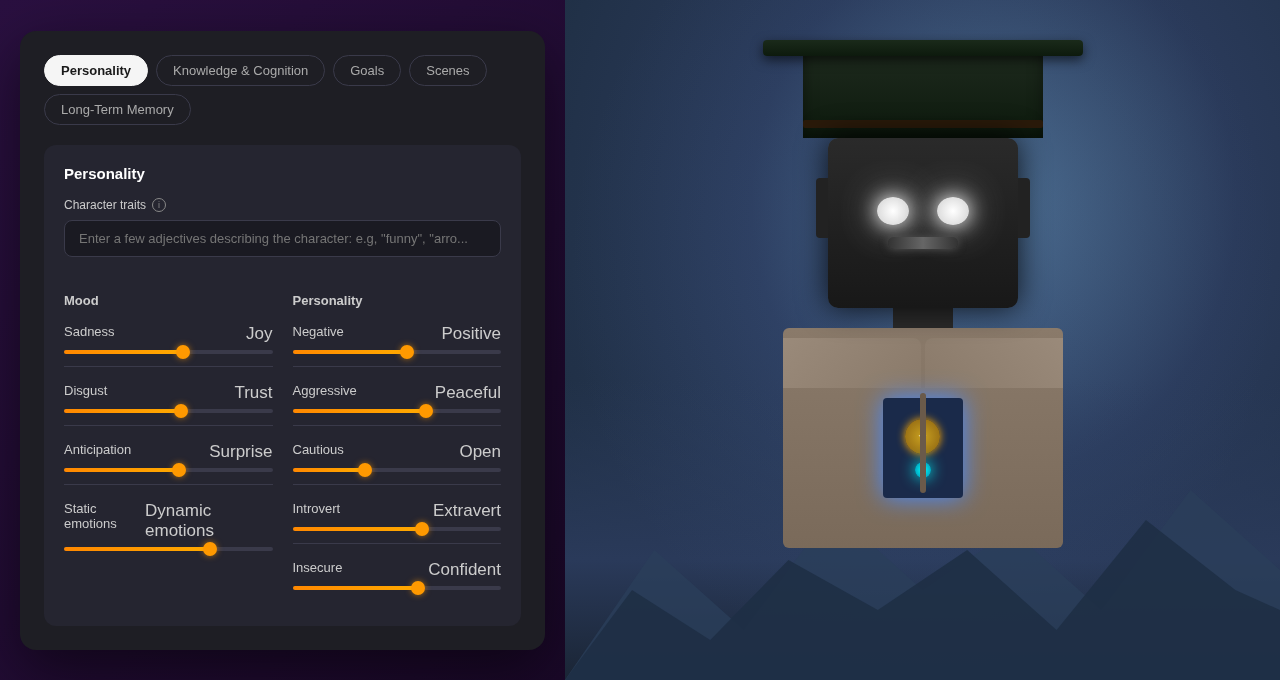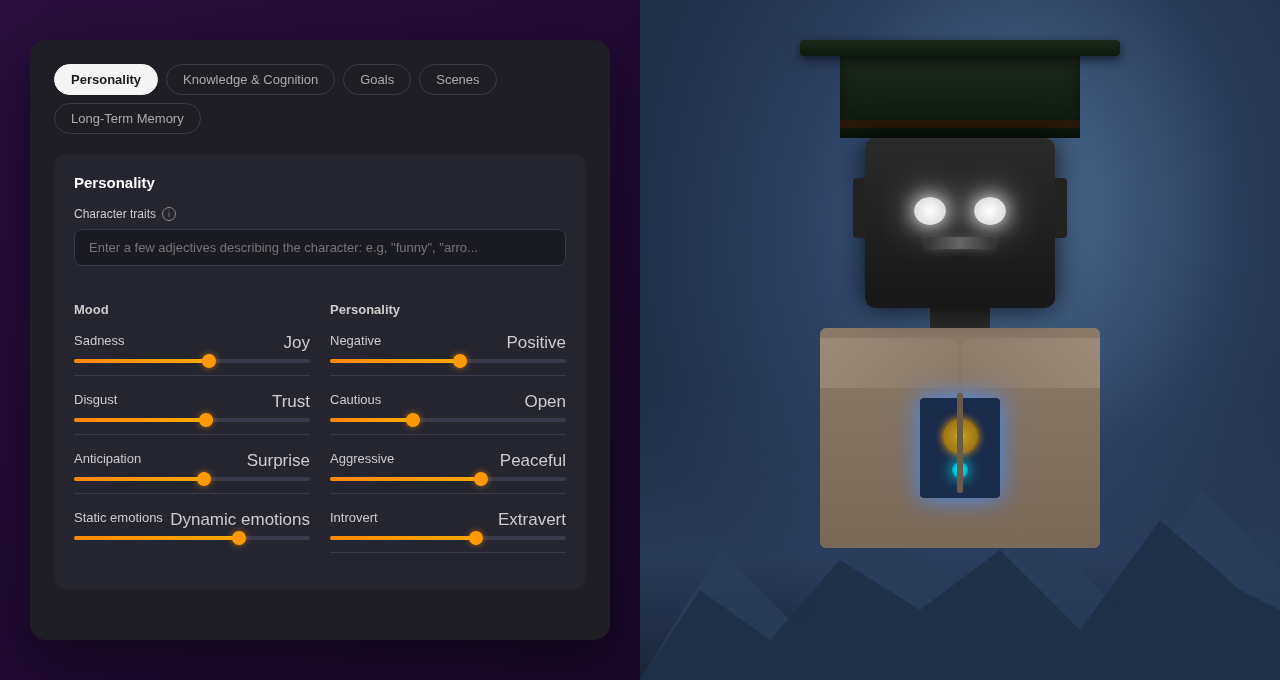--- a/index.html
+++ b/index.html
@@ -8,21 +8,21 @@
       width: 1280px;
       height: 680px;
       overflow: hidden;
       font-family: -apple-system, BlinkMacSystemFont, 'Segoe UI', sans-serif;
       background: #1a0a2e;
       display: flex;
       align-items: stretch;
     }
 
     .left-panel {
-      width: 640px;
+      width: 565px;
       flex-shrink: 0;
       background: linear-gradient(135deg, #2a1040 0%, #1a0828 100%);
       display: flex;
       align-items: center;
       justify-content: center;
       padding: 20px;
       position: relative;
     }
 
     .right-panel {
@@ -295,50 +295,60 @@
                   <span class="slider-label-right">Positive</span>
                 </div>
                 <div class="slider-track">
                   <div class="slider-fill" style="width: 55%;"></div>
                   <div class="slider-thumb" style="left: 55%;"></div>
                 </div>
                 <div class="divider"></div>
               </div>
               <div class="slider-group">
                 <div class="slider-labels">
+                  <span class="slider-label-left">Aggressive</span>
+                  <span class="slider-label-right">Peaceful</span>
+                </div>
+                <div class="slider-track">
+                  <div class="slider-fill" style="width: 64%;"></div>
+                  <div class="slider-thumb" style="left: 64%;"></div>
+                </div>
+                <div class="divider"></div>
+              </div>
+              <div class="slider-group">
+                <div class="slider-labels">
                   <span class="slider-label-left">Cautious</span>
                   <span class="slider-label-right">Open</span>
                 </div>
                 <div class="slider-track">
                   <div class="slider-fill" style="width: 35%;"></div>
                   <div class="slider-thumb" style="left: 35%;"></div>
                 </div>
                 <div class="divider"></div>
               </div>
               <div class="slider-group">
                 <div class="slider-labels">
-                  <span class="slider-label-left">Aggressive</span>
-                  <span class="slider-label-right">Peaceful</span>
-                </div>
-                <div class="slider-track">
-                  <div class="slider-fill" style="width: 64%;"></div>
-                  <div class="slider-thumb" style="left: 64%;"></div>
-                </div>
-                <div class="divider"></div>
-              </div>
-              <div class="slider-group">
-                <div class="slider-labels">
                   <span class="slider-label-left">Introvert</span>
                   <span class="slider-label-right">Extravert</span>
                 </div>
                 <div class="slider-track">
                   <div class="slider-fill" style="width: 62%;"></div>
                   <div class="slider-thumb" style="left: 62%;"></div>
                 </div>
                 <div class="divider"></div>
+              </div>
+              <div class="slider-group">
+                <div class="slider-labels">
+                  <span class="slider-label-left">Insecure</span>
+                  <span class="slider-label-right">Confident</span>
+                </div>
+                <div class="slider-track">
+                  <div class="slider-fill" style="width: 60%;"></div>
+                  <div class="slider-thumb" style="left: 60%;"></div>
+                </div>
               </div>
             </div>
         </div>
       </div>
     </div>
   </div>
 </div>
 
 <div class="right-panel">
   <div class="robot-bg">

